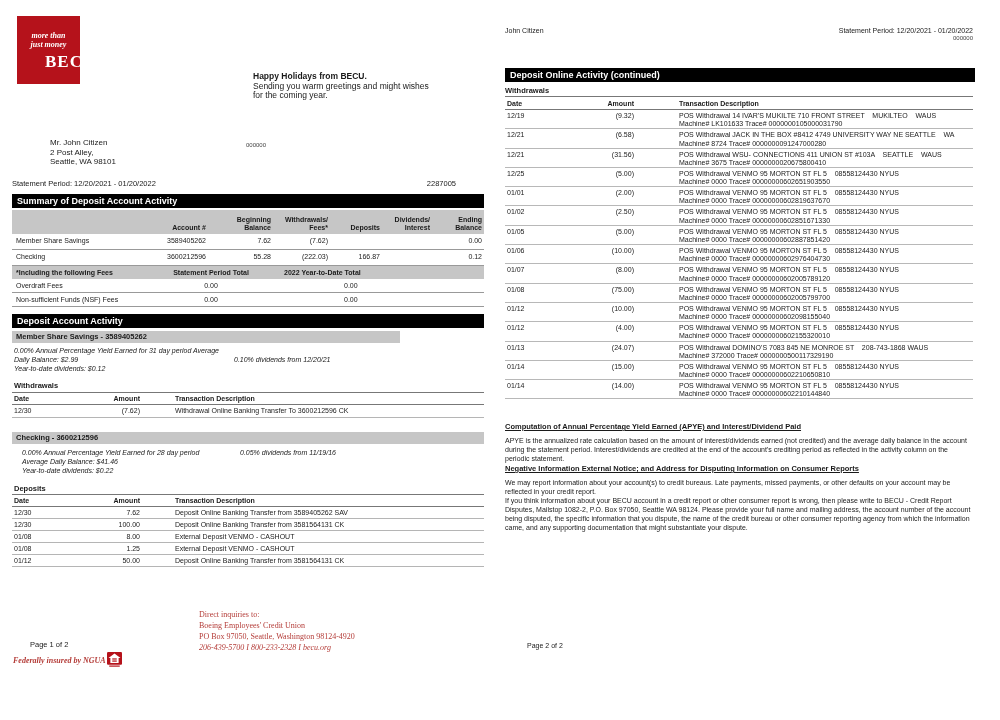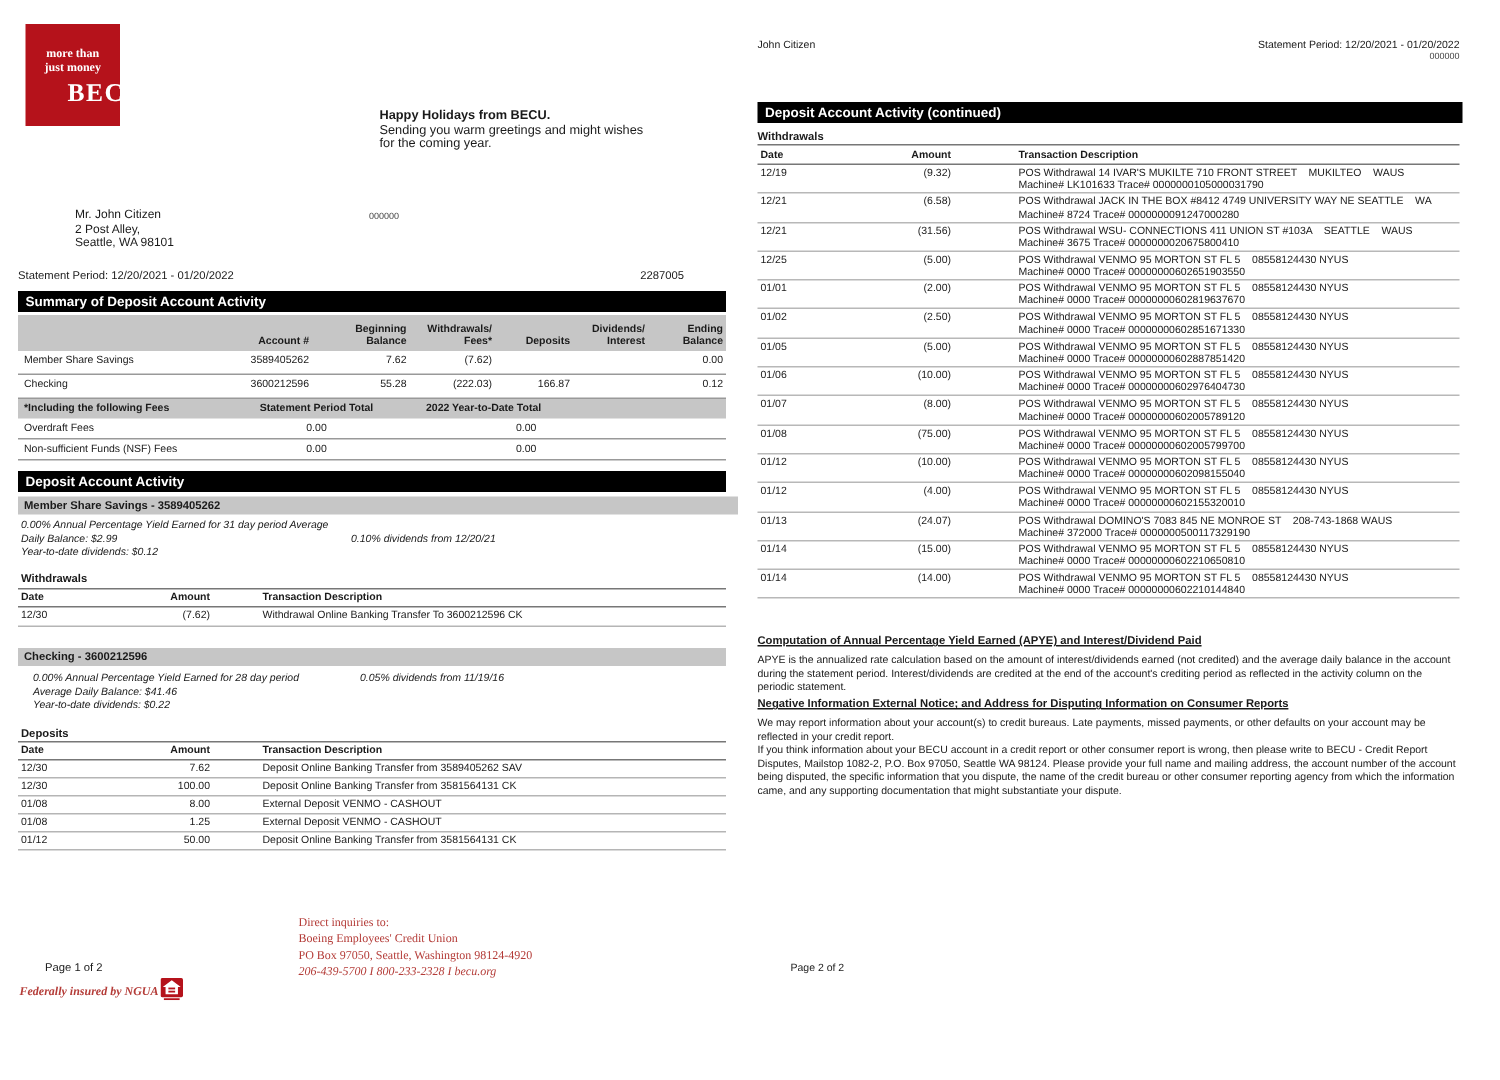--- a/index.html
+++ b/index.html
@@ -7,21 +7,21 @@
     font-family:"Liberation Sans",sans-serif;color:#1a1a1a;font-size:7px;}
   .abs{position:absolute;}
   .bold{font-weight:bold;}
   .it{font-style:italic;}
   .right{text-align:right;}
   .center{text-align:left;}
 
   
   .logo-box{left:17px;top:16px;width:63px;height:68px;background:var(--brand-red,#b5121b);
     color:#fff;text-align:center;padding-top:15px;box-sizing:border-box;}
-  .logo-tagline{font-family:"Liberation Serif",serif;font-weight:bold;
+  .logo-tagline{font-family:"Liberation Serif",serif;font-style:italic;font-weight:bold;
     font-size:8px;line-height:9px;}
   .logo-brand{font-family:"Liberation Serif",serif;font-size:17px;font-weight:bold;
     margin-top:3px;letter-spacing:1px;padding-left:28px;}
 
   
   .black-bar{background:#000;color:#fff;font-weight:bold;font-size:9px;line-height:14px;
     height:14px;padding-left:5px;box-sizing:border-box;}
   .gray-bar{background:#c6c6c6;font-weight:bold;font-size:7.5px;line-height:12px;height:12px;
     padding-left:4px;box-sizing:border-box;}
 
@@ -176,21 +176,21 @@
 
         <div class="fees-row">
           <div class="f-name">Non-sufficient Funds (NSF) Fees</div>
           <div class="f-period">0.00</div>
           <div class="f-ytd">0.00</div>
         </div>
       </div>
 
     <div class="abs black-bar" style="left:12px;top:314px;width:472px;">Deposit Account Activity</div>
 
-    <div class="abs gray-bar" style="left:12px;top:331px;width:480px;">Member Share Savings - 3589405262</div>
+    <div class="abs gray-bar" style="left:12px;top:331px;width:388px;">Member Share Savings - 3589405262</div>
 
     <div class="abs apy" style="left:14px;top:346px;width:460px;">
       <div>0.00% Annual Percentage Yield Earned for 31 day period Average</div>
       <div style="position:relative;">
         <span>Daily Balance: $2.99</span>
         <span class="abs" style="left:220px;top:0;">0.10% dividends from 12/20/21</span>
       </div>
       <div>Year-to-date dividends: $0.12</div>
     </div>
 
@@ -286,21 +286,21 @@
 
   </section>
 
   <section>
 
     <div class="abs" style="left:505px;top:27px;font-size:7px;">John Citizen</div>
 
     <div class="abs right" style="left:700px;top:27px;width:273px;font-size:7px;">Statement Period: 12/20/2021 - 01/20/2022</div>
     <div class="abs right" style="left:700px;top:35px;width:273px;font-size:6px;color:#444;">000000</div>
 
-    <div class="abs black-bar" style="left:505px;top:68px;width:470px;">Deposit Account Activity (continued)</div>
+    <div class="abs black-bar" style="left:505px;top:68px;width:470px;">Deposit Online Activity (continued)</div>
 
     <div class="abs bold" style="left:505px;top:86px;font-size:7.5px;">Withdrawals</div>
 
     <div class="abs p2-head">
       <div class="p2-date">Date</div>
       <div class="p2-amt">Amount</div>
       <div class="p2-desc" style="line-height:13px;">Transaction Description</div>
     </div>
 
     <div class="abs p2-rows">

